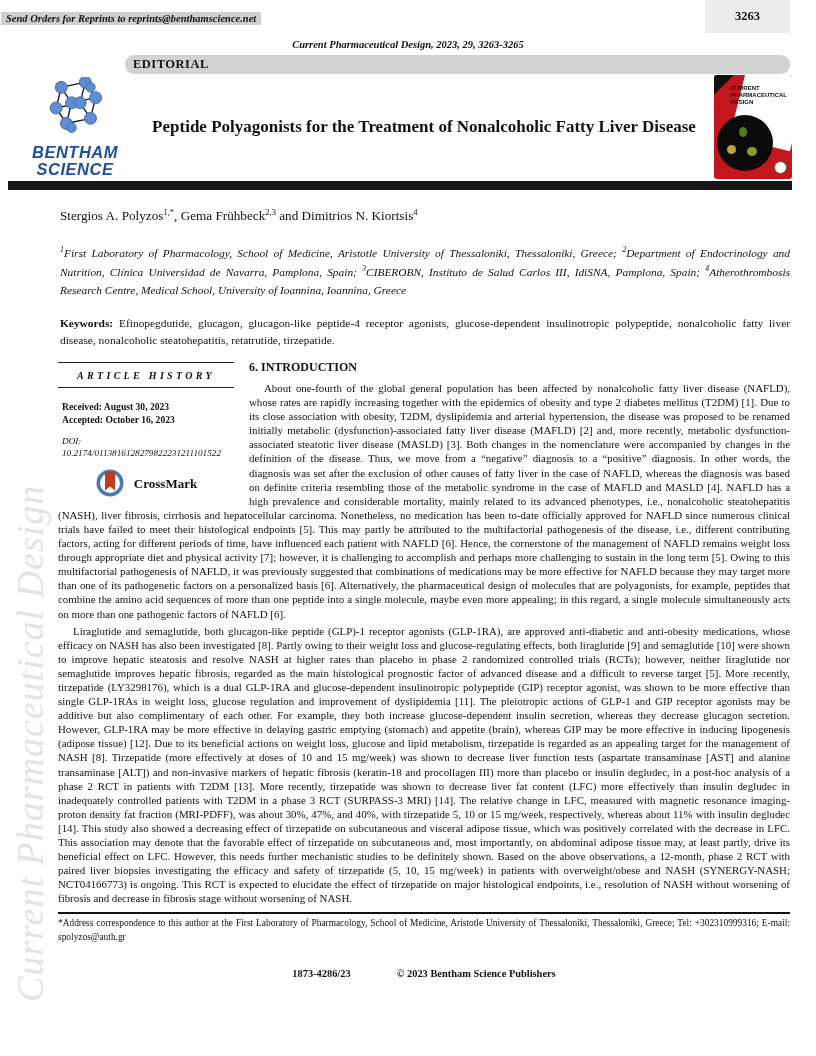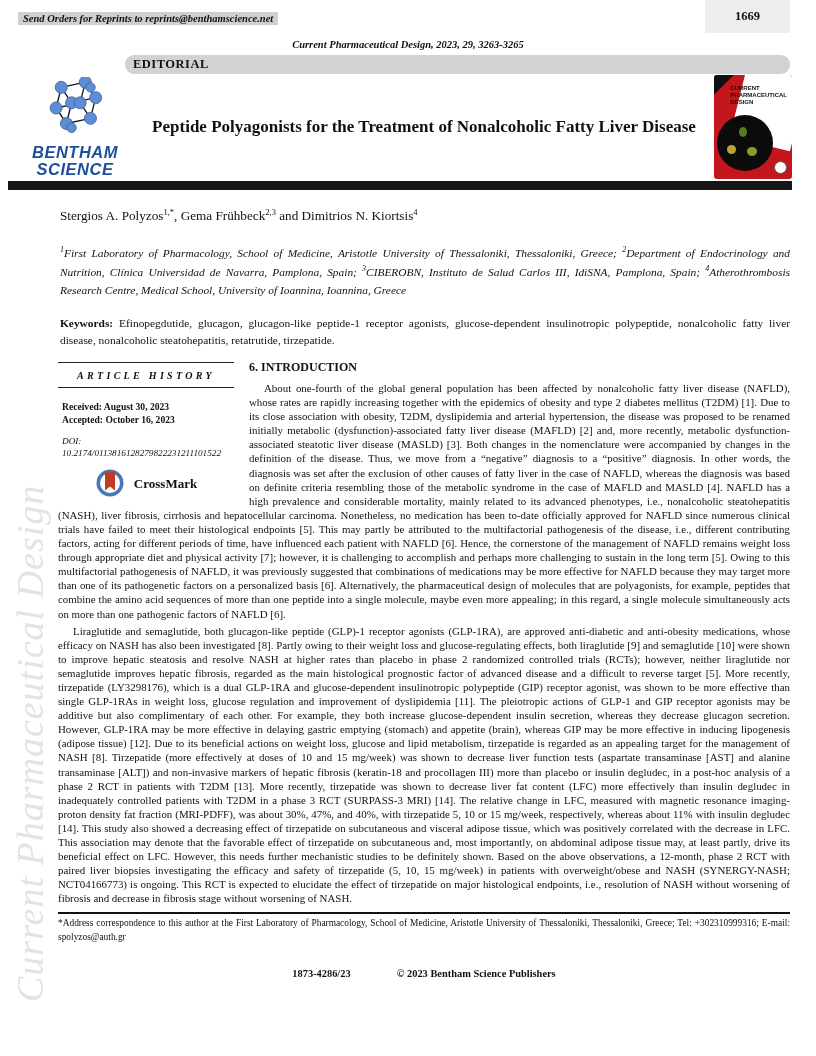--- a/index.html
+++ b/index.html
@@ -6,21 +6,21 @@
   .sheet{
     position:relative;width:816px;height:1056px;margin:0 auto;background:#ffffff;
     font-family:"Liberation Serif","DejaVu Serif",serif;color:#111;overflow:hidden;
   }
   
   .watermark{
     position:absolute;left:8px;top:1002px;transform:rotate(-90deg);transform-origin:0 0;
     font-style:italic;font-size:38px;color:#e3e3e3;white-space:nowrap;letter-spacing:1px;
   }
   
-  .topbar{position:relative;padding:8px 26px 0 18px;height:30px;}
+  .topbar{position:relative;padding:8px 26px 0 1px;height:30px;}
   .reprint{background:#cfcfcf;padding:1px 5px;font-weight:bold;font-style:italic;font-size:10.5px;display:inline-block;margin-top:4px;}
   .pagenum{position:absolute;right:26px;top:0;background:#ededed;padding:9px 30px;font-weight:bold;font-size:12.5px;}
   .citation{text-align:center;font-weight:bold;font-style:italic;font-size:10.5px;margin-top:1px;}
   .editorial-band{margin:5px 26px 0 125px;background:#d2d2d2;padding:2px 8px;font-weight:bold;font-size:12.5px;letter-spacing:.5px;border-radius:9px;}
   
   .masthead{display:flex;align-items:center;margin:2px 24px 0 16px;height:102px;}
   .blogo{width:118px;text-align:center;flex:0 0 auto;}
   .blogo-text{font-family:"Liberation Sans","DejaVu Sans",sans-serif;font-weight:bold;color:#1f4f9c;font-size:16.5px;line-height:1.0;letter-spacing:.5px;margin-top:1px;font-style:italic;}
   .mtitle{flex:1;text-align:center;font-weight:bold;font-size:17px;padding:0 10px;line-height:1.25;}
   .cover{position:relative;flex:0 0 auto;width:78px;height:104px;background:#c4161d;border-radius:3px;overflow:hidden;}
@@ -59,21 +59,21 @@
 </style>
 </head>
 <body>
 
 <div class="sheet">
 
   <div class="watermark">Current Pharmaceutical Design</div>
 
   <div class="topbar">
     <span class="reprint">Send Orders for Reprints to reprints@benthamscience.net</span>
-    <span class="pagenum">1669</span>
+    <span class="pagenum">3263</span>
   </div>
 
   <div class="citation">Current Pharmaceutical Design, 2023, 29, 3263-3265</div>
 
   <div class="editorial-band">
     <span>EDITORIAL</span>
   </div>
 
   <div class="masthead">
     <div class="blogo">
@@ -131,21 +131,21 @@
   </div>
 
   <div class="black-bar"></div>
 
   <div class="content">
 
     <p class="authors"><span>Stergios A. Polyzos</span><sup>1,*</sup><span>, Gema Frühbeck</span><sup>2,3</sup><span> and Dimitrios N. Kiortsis</span><sup>4</sup></p>
 
     <p class="affils"><sup>1</sup><span>First Laboratory of Pharmacology, School of Medicine, Aristotle University of Thessaloniki, Thessaloniki, Greece; </span><sup>2</sup><span>Department of Endocrinology and Nutrition, Clínica Universidad de Navarra, Pamplona, Spain; </span><sup>3</sup><span>CIBEROBN, Instituto de Salud Carlos III, IdiSNA, Pamplona, Spain; </span><sup>4</sup><span>Atherothrombosis Research Centre, Medical School, University of Ioannina, Ioannina, Greece</span></p>
 
-    <p class="keywords"><b>Keywords:</b> <span>Efinopegdutide, glucagon, glucagon-like peptide-1 receptor agonists, glucose-dependent insulinotropic polypeptide, nonalcoholic fatty liver disease, nonalcoholic steatohepatitis, retatrutide, tirzepatide.</span></p>
+    <p class="keywords"><b>Keywords:</b> <span>Efinopegdutide, glucagon, glucagon-like peptide-4 receptor agonists, glucose-dependent insulinotropic polypeptide, nonalcoholic fatty liver disease, nonalcoholic steatohepatitis, retatrutide, tirzepatide.</span></p>
 
     <div class="main">
       <div class="history-box">
         <div class="ah-head">ARTICLE HISTORY</div>
         <div class="ah-dates">
           <div>Received: August 30, 2023</div>
           <div>Accepted: October 16, 2023</div>
         </div>
         <div class="ah-doi">
           <div>DOI:</div>

